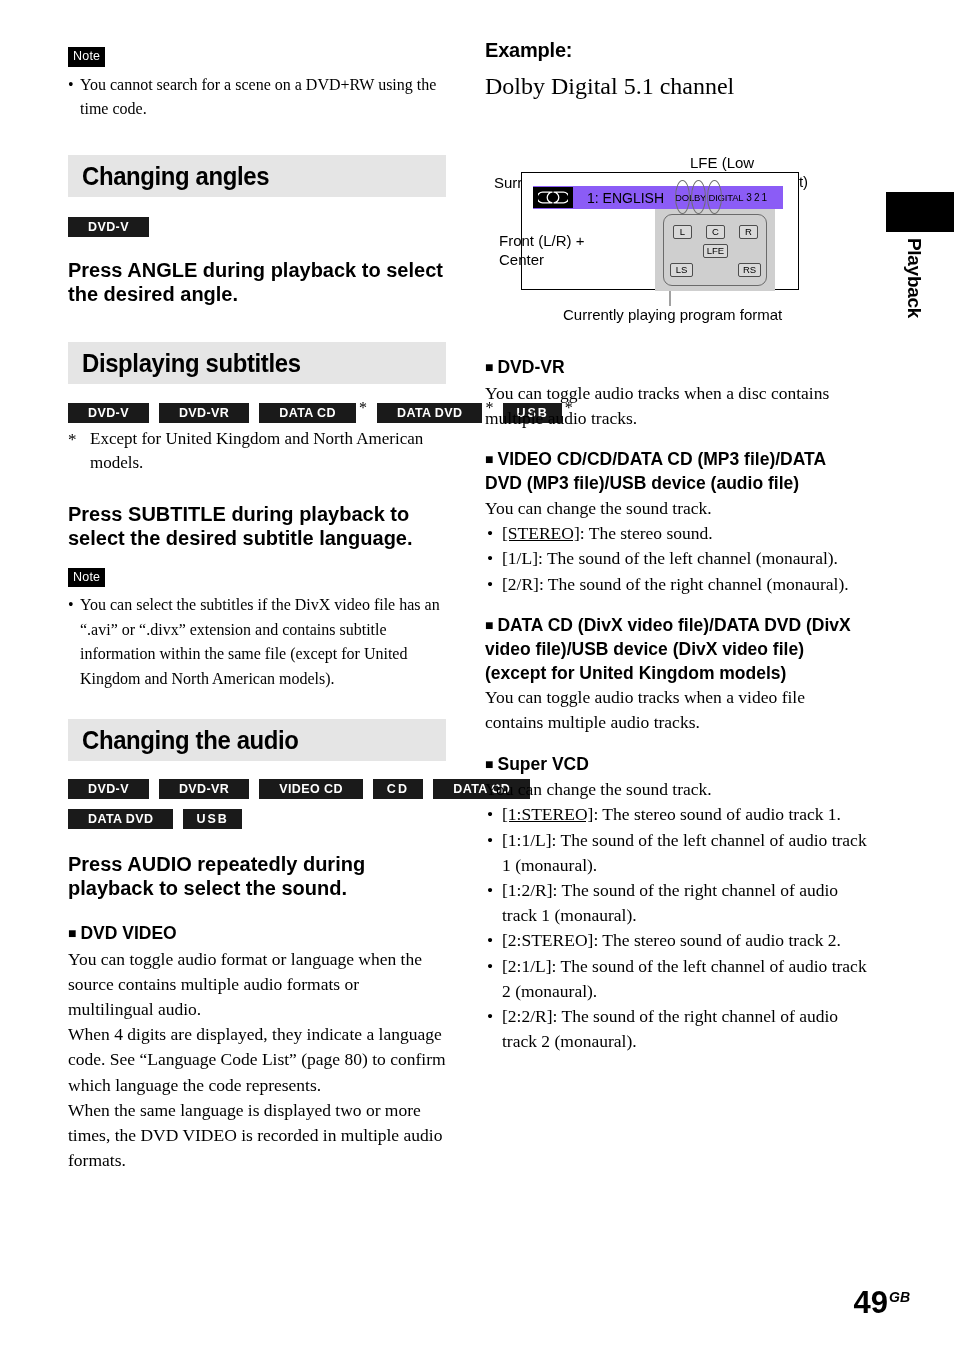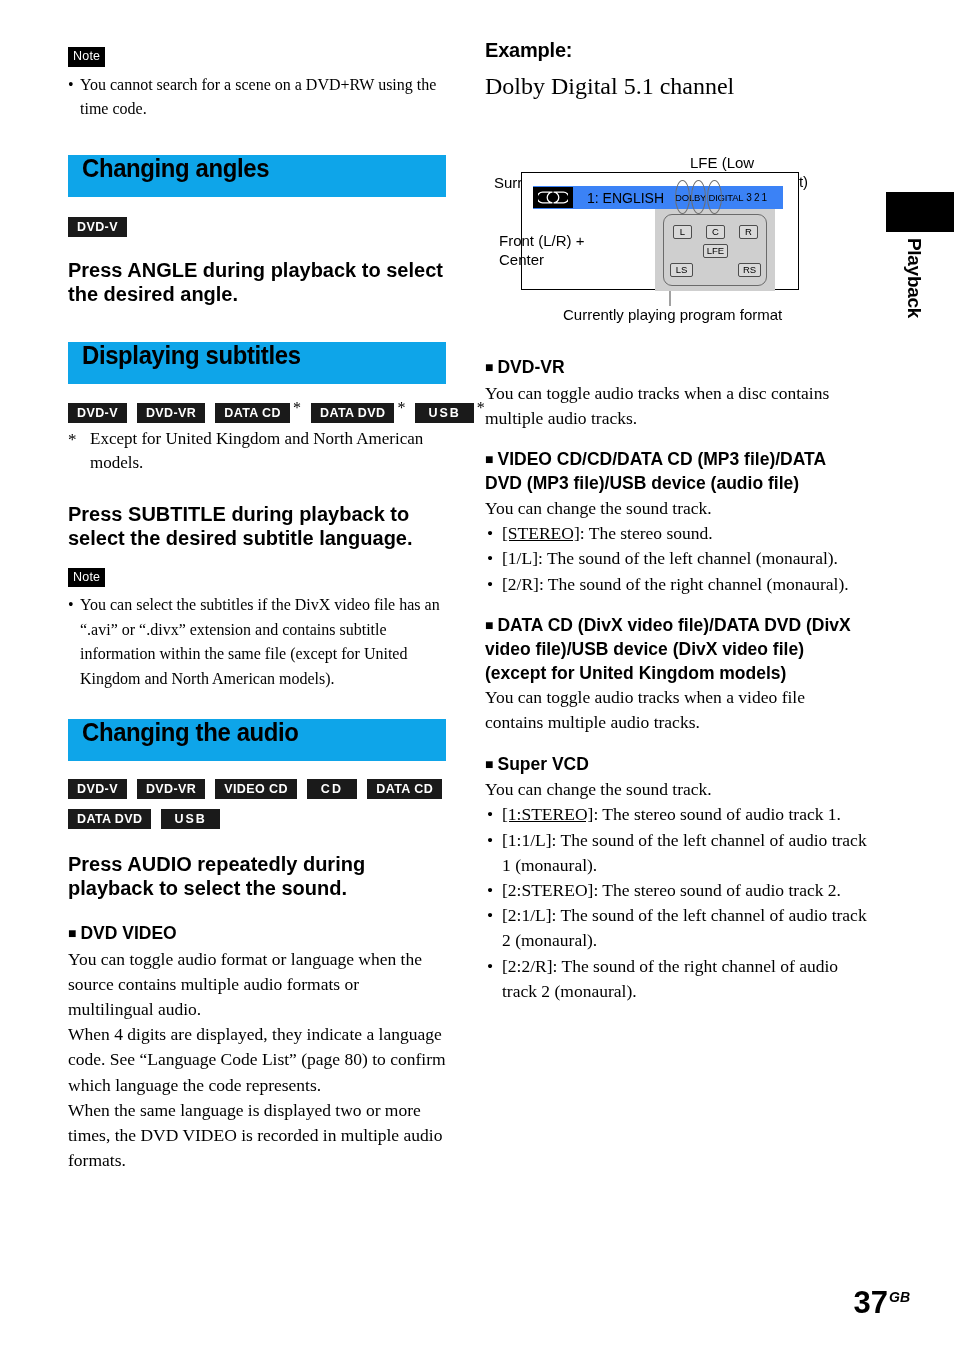--- a/index.html
+++ b/index.html
@@ -75,23 +75,24 @@
   }
   .note-list li::before {
     content: "\2022";
     position: absolute;
     left: 0;
     top: 0;
   }
 
   
   .section-bar {
-    background: #0ea5e9;
+    background: #e5e5e5;
     height: 42px;
     display: flex;
+    align-items: center;
     padding-left: 14px;
     box-sizing: border-box;
   }
   .section-bar .title {
     font-family: "Liberation Sans", sans-serif;
     font-weight: bold;
     font-size: 26px;
     letter-spacing: -0.4px;
     line-height: 1;
     transform: scaleX(0.92);
@@ -113,21 +114,21 @@
     display: inline-flex;
     align-items: center;
     justify-content: center;
     background: #1a1a1a;
     color: #fff;
     font-family: "Liberation Sans", sans-serif;
     font-weight: bold;
     font-size: 12.5px;
     letter-spacing: 0.4px;
     height: 20px;
-    padding: 0 9px;
+    padding: 0 20px;
     box-sizing: border-box;
     white-space: nowrap;
   }
   .badge.wide  { padding: 0 14px; letter-spacing: 2.2px; }
   .badge.usb   { padding: 0 13px; letter-spacing: 2px; }
   .star {
     font-family: "Liberation Serif", serif;
     font-size: 16px;
     line-height: 1;
     margin-left: 3px;
@@ -226,21 +227,21 @@
     border: 1.4px solid #000;
     box-sizing: border-box;
     background: #fff;
   }
   .dg-bar {
     position: absolute;
     left: 48px;
     top: 72px;
     width: 250px;
     height: 23px;
-    background: #3b82f6;
+    background: #8b5cf6;
     display: flex;
     align-items: center;
   }
   .dolby-logo {
     width: 40px;
     height: 21px;
     background: #000;
     display: flex;
     align-items: center;
     justify-content: center;
@@ -546,27 +547,28 @@
     </p>
     <p class="body-text">You can toggle audio tracks when a video file contains multiple audio tracks.</p>
 
     <p class="sub-head" style="margin-top:17px;">
       <span class="sq">■</span><span>Super VCD</span>
     </p>
     <p class="body-text">You can change the sound track.</p>
     <ul class="bul">
       <li><span class="ul-under">[1:STEREO]</span><span>: The stereo sound of audio track 1.</span></li>
       <li><span>[1:1/L]</span><span>: The sound of the left channel of audio track 1 (monaural).</span></li>
+      <li><span>[1:2/R]</span><span>: The sound of the right channel of audio track 1 (monaural).</span></li>
       <li><span>[2:STEREO]</span><span>: The stereo sound of audio track 2.</span></li>
       <li><span>[2:1/L]</span><span>: The sound of the left channel of audio track 2 (monaural).</span></li>
       <li><span>[2:2/R]</span><span>: The sound of the right channel of audio track 2 (monaural).</span></li>
     </ul>
 
   </div>
 
   <div class="side-tab-block"></div>
   <div class="side-tab-text">Playback</div>
 
   <div class="page-num">
-    <span>37</span><span class="gb">GB</span>
+    <span>49</span><span class="gb">GB</span>
   </div>
 
 </div>
 
 </body></html>

